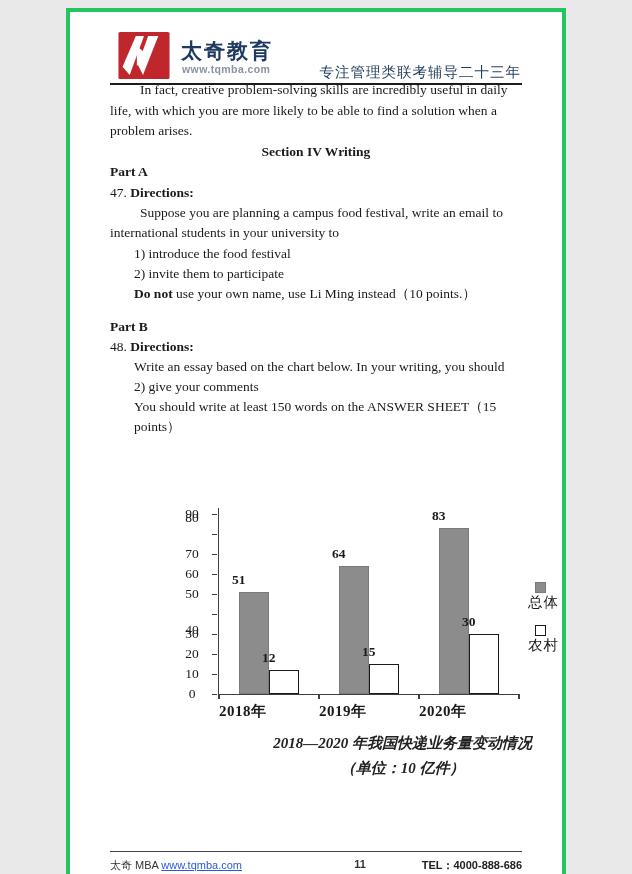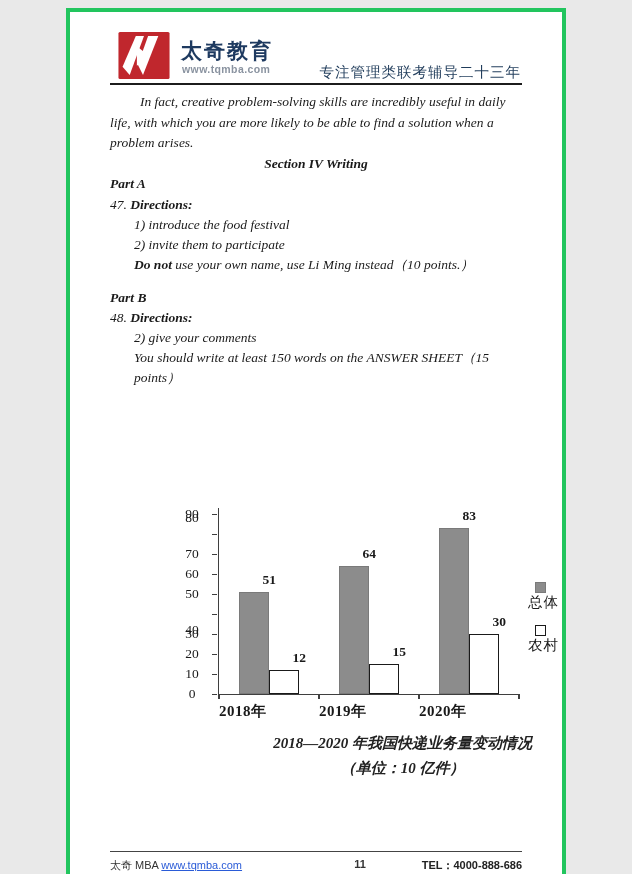--- a/index.html
+++ b/index.html
@@ -10,21 +10,21 @@
   }
   
   .logo-mark{position:absolute; left:48px; top:20px; width:52px; height:47px;}
   .brand{position:absolute; left:111px; top:25px; font-family:"Liberation Sans", sans-serif;
          font-weight:bold; font-size:21px; letter-spacing:2px; color:#1e3a60;}
   .brand-url{position:absolute; left:112px; top:51px; font-family:"Liberation Sans", sans-serif;
          font-weight:bold; font-size:10.5px; color:#8a93a0; letter-spacing:0.4px;}
   .tagline{position:absolute; right:41px; top:51px; font-size:14.5px; color:#1f3b5a; letter-spacing:1px;}
   .header-rule{position:absolute; left:40px; right:40px; top:71px; height:2px; background:#1c1c1c;}
   
-  .content{position:absolute; left:40px; right:40px; top:80px;font-style:italic;}
+  .content{position:absolute; left:40px; right:40px; top:68px;}
   .content p{margin:0; font-size:13.5px; line-height:20.5px;}
   p.indent{text-indent:30px;}
   .section-title{margin:28px 0 0 0; text-align:center; font-size:15.5px; font-weight:bold; line-height:22px;}
   .part-title{margin:5px 0 0 0; font-size:14.5px; font-weight:bold; line-height:20px;}
   .part-title.gap{margin-top:13px;}
   .dir-line{line-height:20px !important;}
   .dir-line .qnum{font-weight:normal;}
   .dir-line .dir{font-weight:bold;}
   .li{padding-left:24px; line-height:20px !important;}
   .bold{font-weight:bold;}
@@ -32,21 +32,21 @@
   .chart-wrap{position:absolute; left:100px; top:488px; width:470px; height:230px;}
   .plot{position:absolute; left:48px; top:8px; width:300px; height:186px;
         border-left:1.5px solid #3f3f3f; border-bottom:1.5px solid #3f3f3f; box-sizing:content-box;}
   .ytick{position:absolute; left:-7px; width:5px; height:1.5px; background:#3f3f3f;}
   .ylabel{position:absolute; left:-44px; width:34px; text-align:center; font-size:13.5px;
           font-weight:normal; height:16px; line-height:16px;}
   .xtick{position:absolute; top:100%; width:1.5px; height:5px; background:#3f3f3f;}
   .xlabel{position:absolute; top:calc(100% + 8px); width:100px; 
           font-size:15px; font-weight:bold; letter-spacing:0.5px;}
   .bar{position:absolute; bottom:0; box-sizing:border-box;}
-  .dlabel{position:absolute; width:44px; text-align:right; font-size:13.5px; font-weight:bold;}
+  .dlabel{position:absolute; width:44px; text-align:left; font-size:13.5px; font-weight:bold;}
   .legend{position:absolute; left:358px; top:82px;}
   .legend-item{display:flex; align-items:center; margin-bottom:13px;flex-direction:column;}
   .legend-marker{width:11px; height:11px; margin-right:6px; box-sizing:border-box;}
   .legend-label{font-size:14.5px; letter-spacing:1px;}
   
   .chart-caption{position:absolute; left:105px; width:455px; top:719px; text-align:center;
                  font-size:15px; font-weight:bold; font-style:italic; line-height:25px; color:#222;}
   
   .footer-rule{position:absolute; left:40px; right:40px; top:839px; height:1px; background:#444;}
   .footer-left{position:absolute; left:40px; top:846px; font-family:"Liberation Sans", sans-serif;
@@ -74,26 +74,28 @@
   <div class="brand-url">www.tqmba.com</div>
   <div class="tagline">专注管理类联考辅导二十三年</div>
   <div class="header-rule"></div>
 
   <div class="content">
     <p class="indent">In fact, creative problem-solving skills are incredibly useful in daily life, with which you are more likely to be able to find a solution when a problem arises.</p>
     <p class="section-title">Section IV Writing</p>
 
     <p class="part-title">Part A</p>
     <p class="dir-line"><span class="qnum">47.</span>&nbsp;<span class="dir">Directions:</span></p>
+    <p class="indent">Suppose you are planning a campus food festival, write an email to international students in your university to</p>
     <p class="li">1) introduce the food festival</p>
     <p class="li">2) invite them to participate</p>
     <p class="li"><span class="bold">Do not</span><span> use your own name, use Li Ming instead（10 points.）</span></p>
 
     <p class="part-title gap">Part B</p>
     <p class="dir-line"><span class="qnum">48.</span>&nbsp;<span class="dir">Directions:</span></p>
+    <p class="li">Write an essay based on the chart below. In your writing, you should</p>
     <p class="li">2) give your comments</p>
     <p class="li">You should write at least 150 words on the ANSWER SHEET（15 points）</p>
   </div>
 
   <div class="chart-wrap">
     <div class="plot">
         <div class="ytick" style="bottom: -1px;"></div>
         <div class="ylabel" style="bottom: -8px;">0</div>
         <div class="ytick" style="bottom: 19px;"></div>
         <div class="ylabel" style="bottom: 12px;">10</div>

